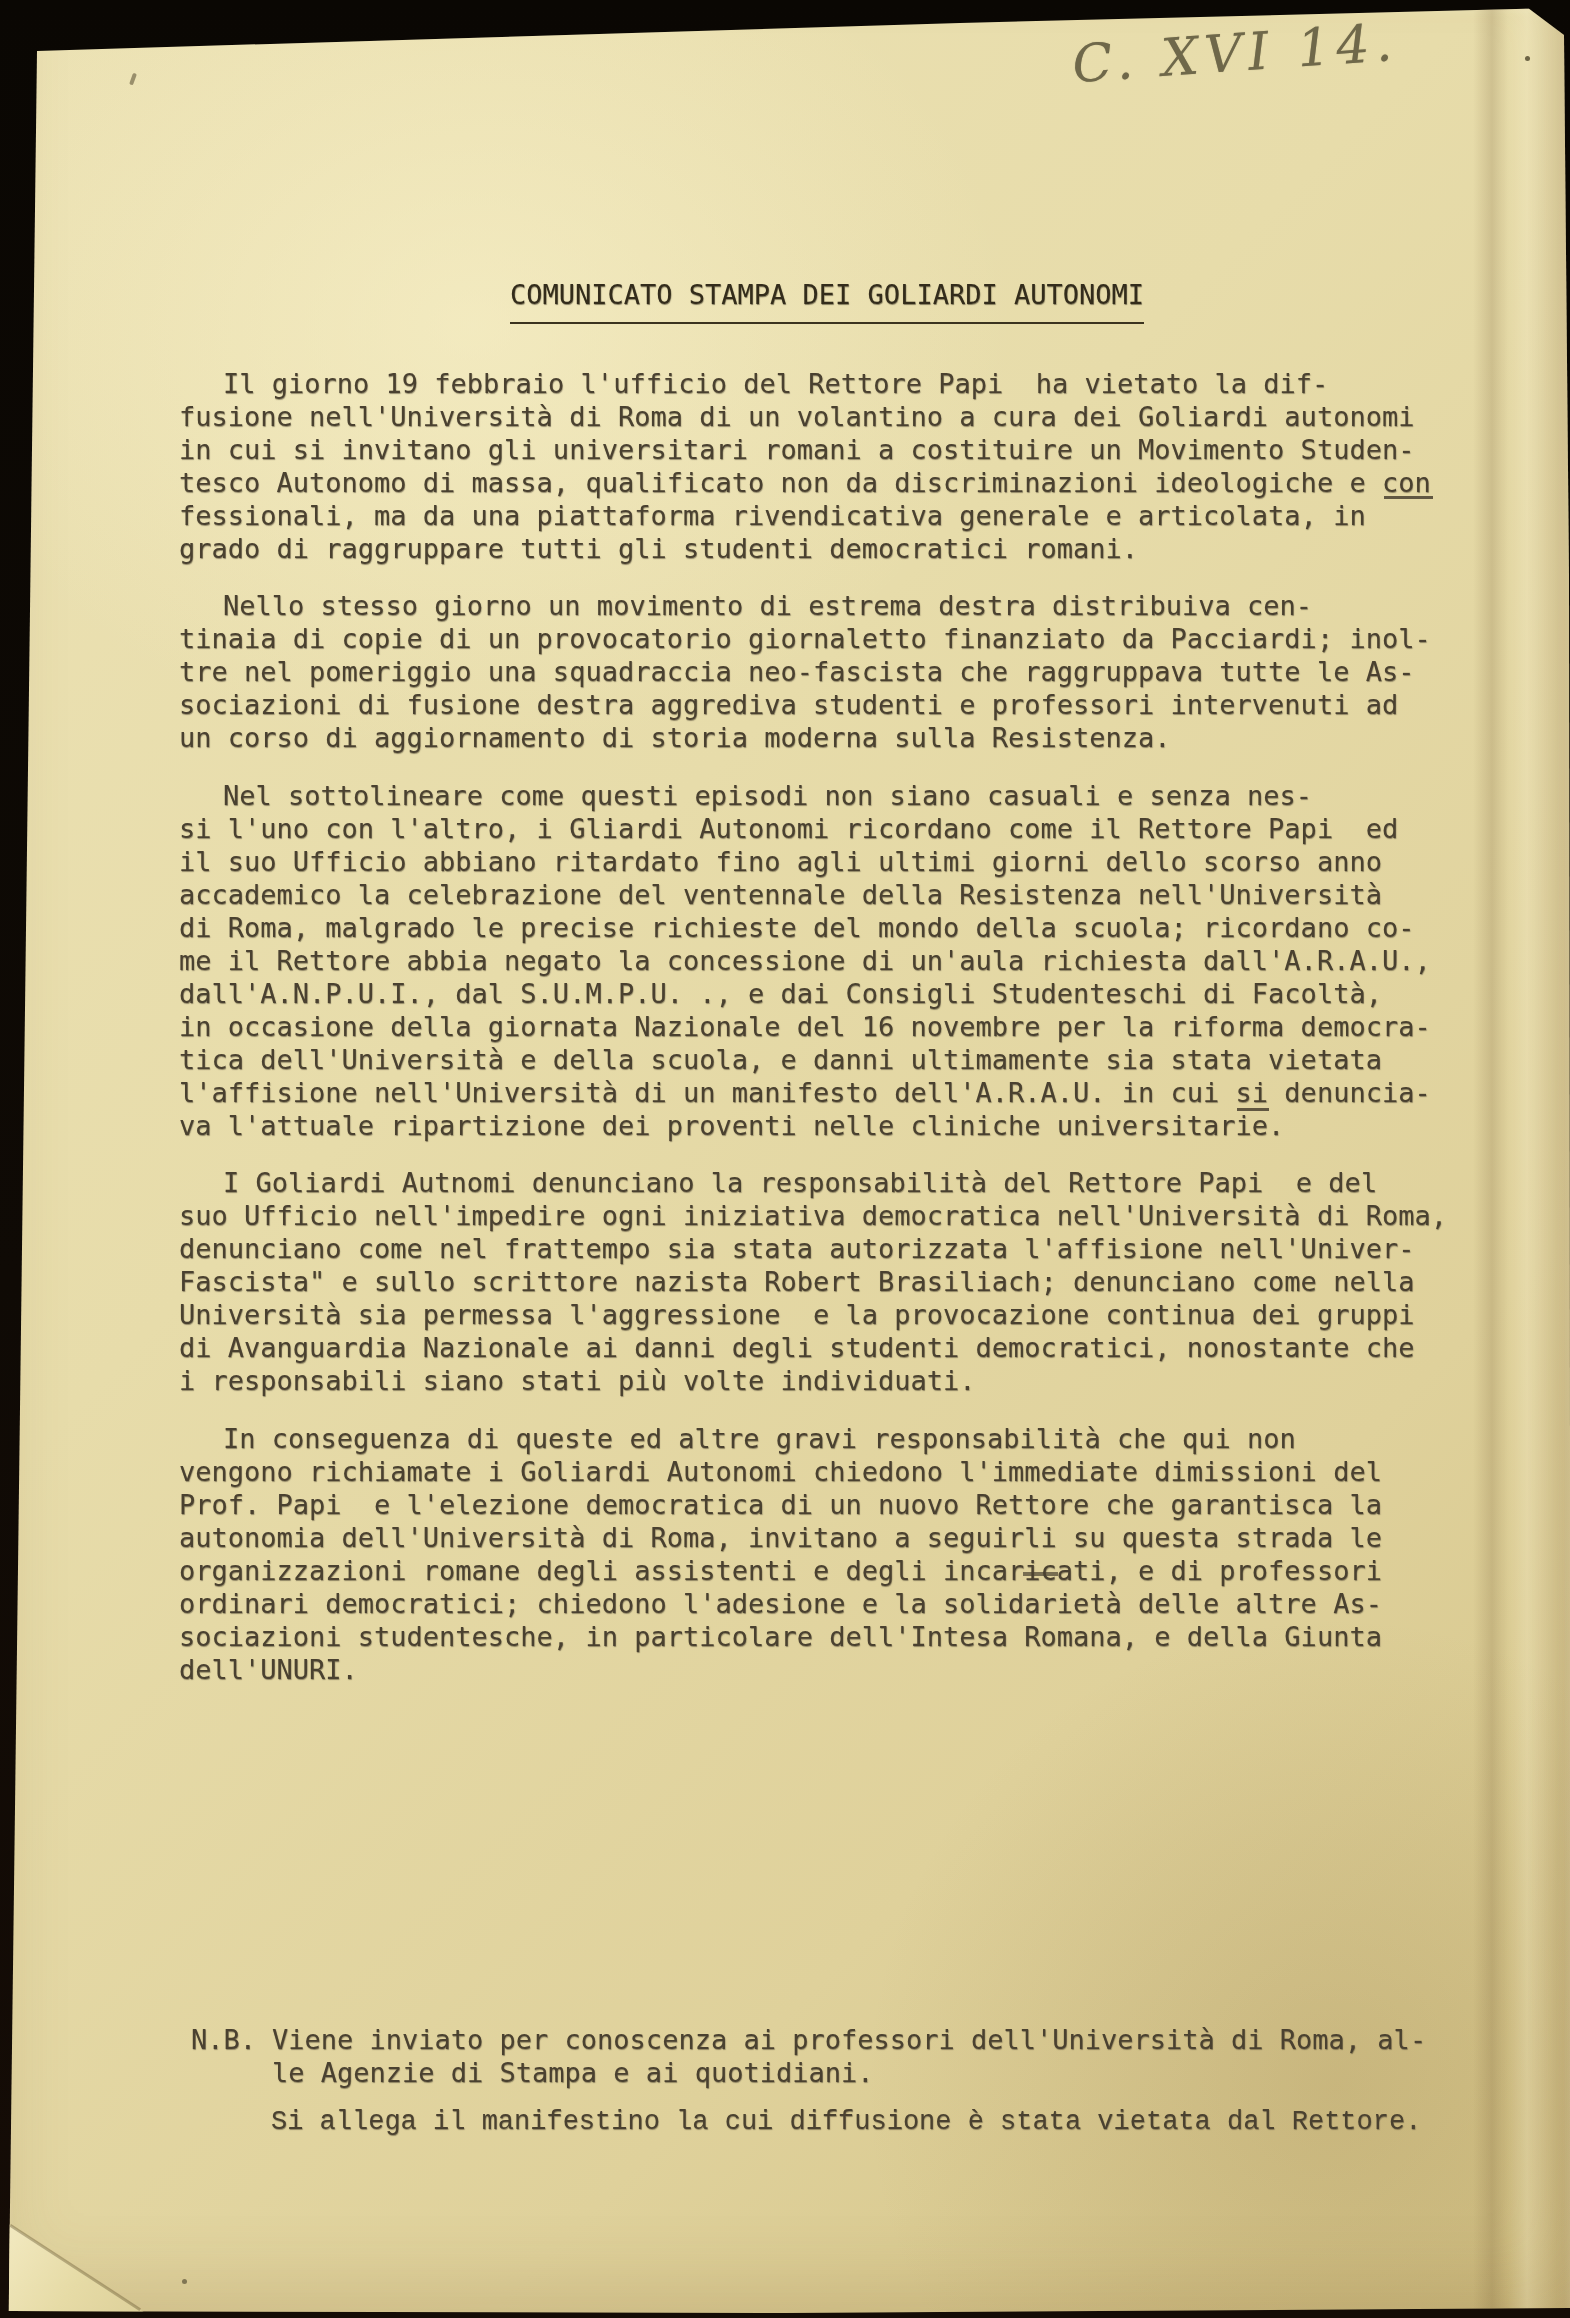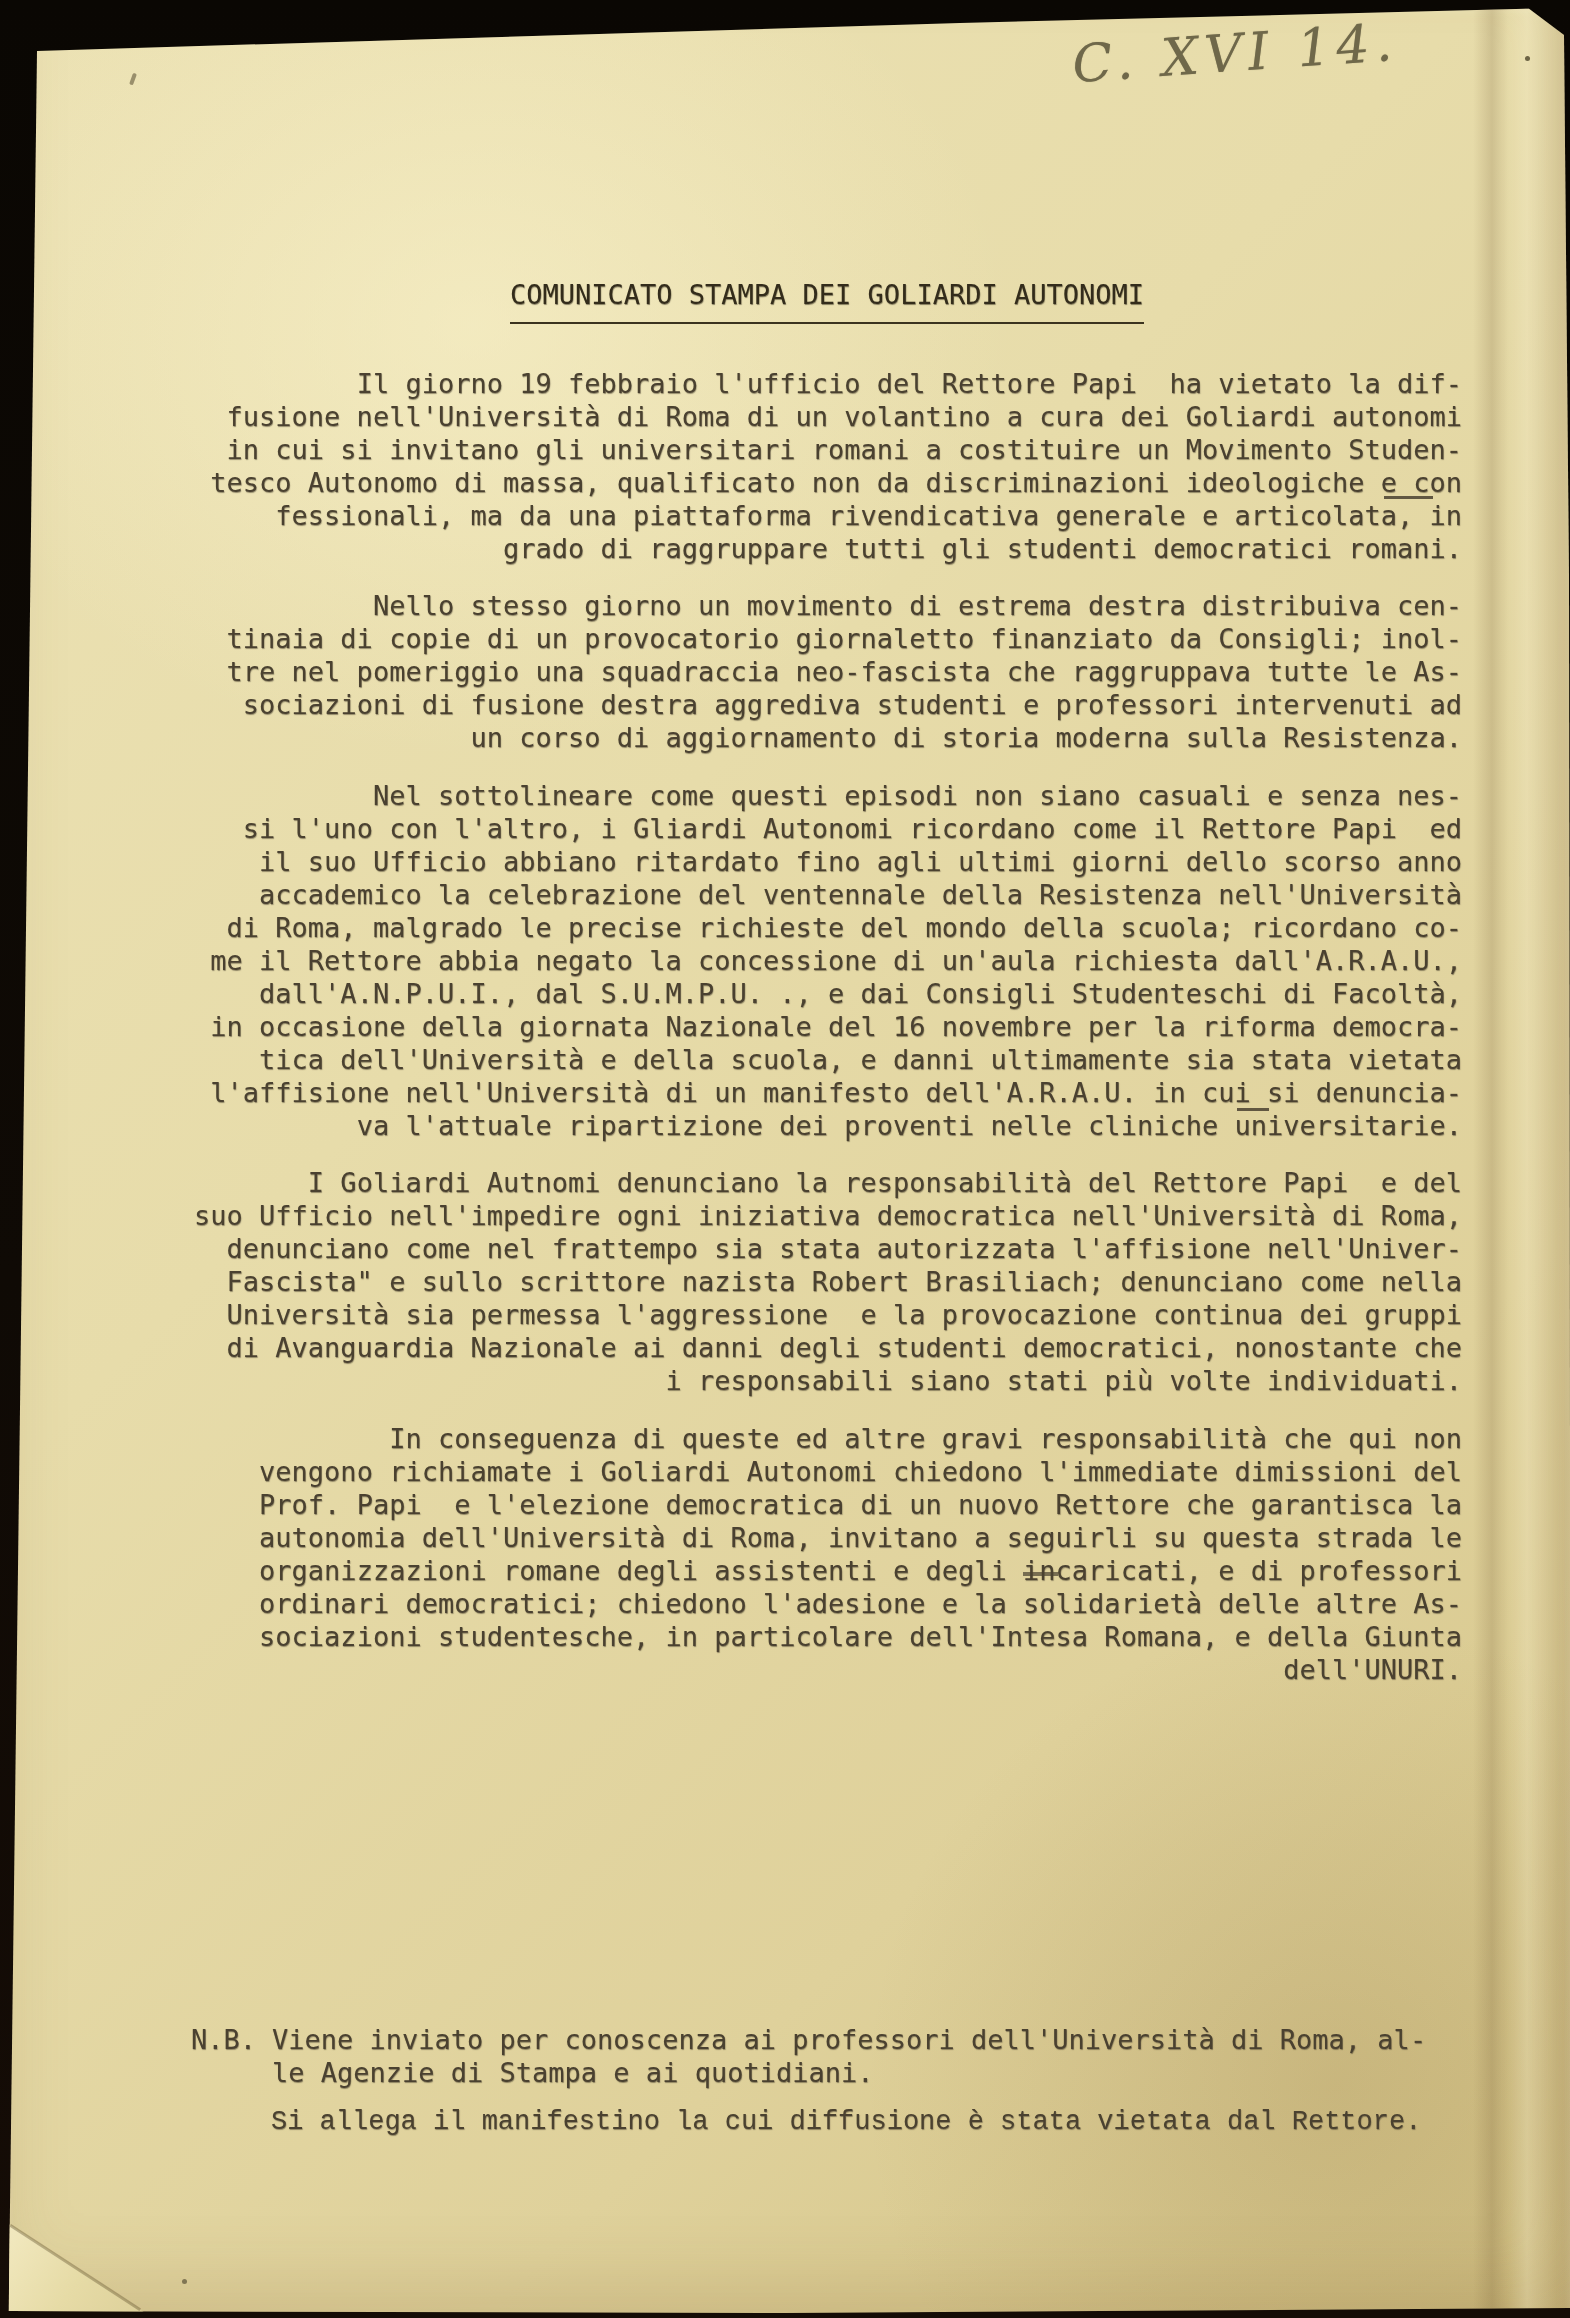--- a/index.html
+++ b/index.html
@@ -53,21 +53,21 @@
     background:rgba(85,75,48,0.55); transform:rotate(20deg); border-radius:1.7px; }
   .speck-2 { position:absolute; left:182px; top:2279px; width:5.2px; height:5.2px;
     border-radius:50%; background:rgba(70,62,40,0.6); }
   .title {
     position:absolute; left:510px; top:279px;
     font-size:27px; color:#332c1b; white-space:pre;
     padding-bottom:12px; border-bottom:2.6px solid #3b331f;
     text-shadow:0.5px 0.7px 0.9px rgba(51,44,27,0.55);
   }
   .body-text { position:absolute; left:179px; top:367px; width:1283px; }
-  .para { margin-bottom:24.4px;text-align:right; }
+  .para { margin-bottom:24.4px; }
   .para .line:first-child { text-indent:44px; }
   .line {
     height:33px; font-size:27px; line-height:33px;
     color:#4a4130; white-space:pre;
     text-shadow:0.5px 0.7px 1px rgba(74,65,48,0.55);
   }
   
   .mark { position:absolute; background:#4a4130; opacity:0.85; }
   .mark-underline-con { left:1384px; top:496px;  width:49px; height:2.6px; }
   .mark-underline-si  { left:1237px; top:1108px; width:32px; height:2.6px; }
@@ -97,21 +97,21 @@
         <div class="para">
           <div class="line">Il giorno 19 febbraio l'ufficio del Rettore Papi  ha vietato la dif-</div>
           <div class="line">fusione nell'Università di Roma di un volantino a cura dei Goliardi autonomi</div>
           <div class="line">in cui si invitano gli universitari romani a costituire un Movimento Studen-</div>
           <div class="line">tesco Autonomo di massa, qualificato non da discriminazioni ideologiche e con</div>
           <div class="line">fessionali, ma da una piattaforma rivendicativa generale e articolata, in</div>
           <div class="line">grado di raggruppare tutti gli studenti democratici romani.</div>
         </div>
         <div class="para">
           <div class="line">Nello stesso giorno un movimento di estrema destra distribuiva cen-</div>
-          <div class="line">tinaia di copie di un provocatorio giornaletto finanziato da Consigli; inol-</div>
+          <div class="line">tinaia di copie di un provocatorio giornaletto finanziato da Pacciardi; inol-</div>
           <div class="line">tre nel pomeriggio una squadraccia neo-fascista che raggruppava tutte le As-</div>
           <div class="line">sociazioni di fusione destra aggrediva studenti e professori intervenuti ad</div>
           <div class="line">un corso di aggiornamento di storia moderna sulla Resistenza.</div>
         </div>
         <div class="para">
           <div class="line">Nel sottolineare come questi episodi non siano casuali e senza nes-</div>
           <div class="line">si l'uno con l'altro, i Gliardi Autonomi ricordano come il Rettore Papi  ed</div>
           <div class="line">il suo Ufficio abbiano ritardato fino agli ultimi giorni dello scorso anno</div>
           <div class="line">accademico la celebrazione del ventennale della Resistenza nell'Università</div>
           <div class="line">di Roma, malgrado le precise richieste del mondo della scuola; ricordano co-</div>

